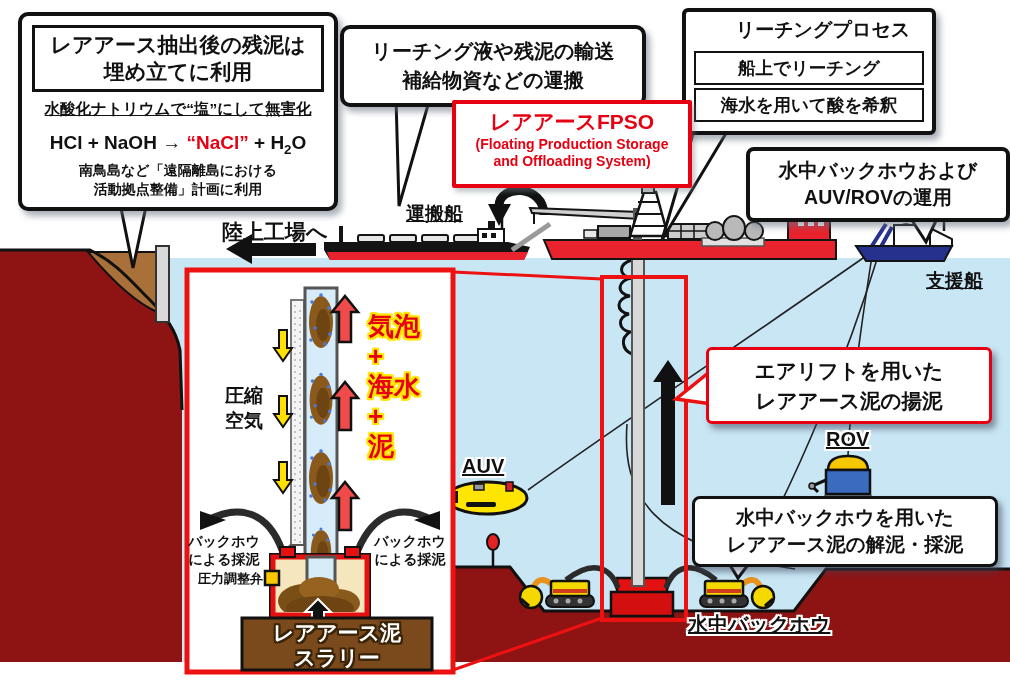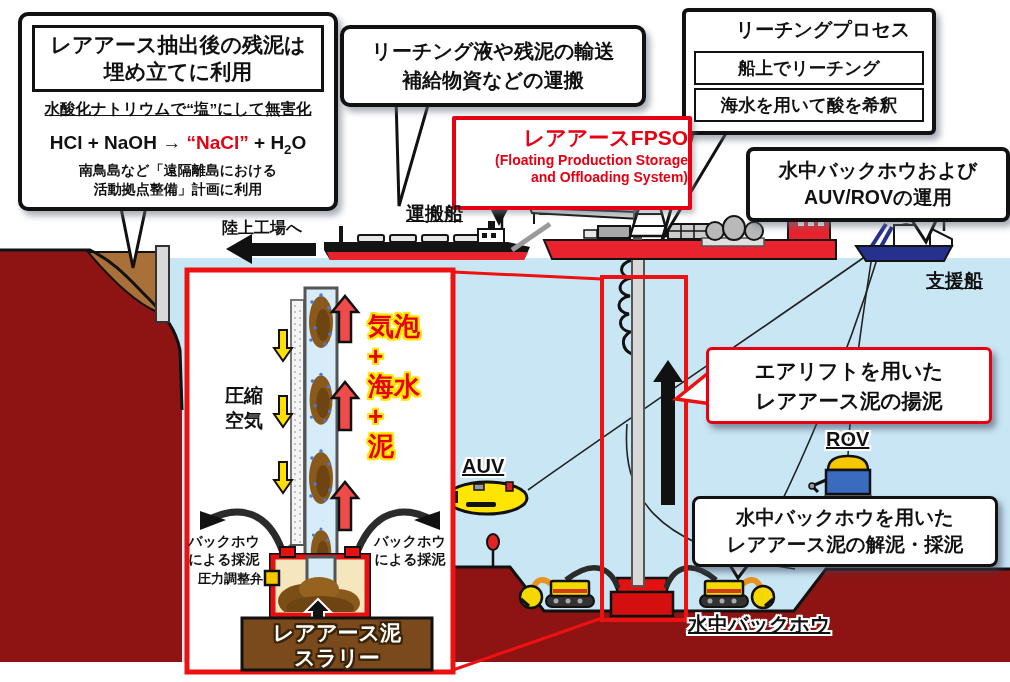--- a/index.html
+++ b/index.html
@@ -280,21 +280,21 @@
   <span class="line">リーチング液や残泥の輸送</span>
   <span class="line">補給物資などの運搬</span>
 </div>
 
 <div class="bubble" style="left:682px;top:8px;width:246px;padding:4px 0 9px;border-radius:6px;">
   <div style="font-size:19px;line-height:1.5;margin-left:28px;">リーチングプロセス</div>
   <div style="border:2.5px solid #111;margin:6px 8px 0;font-size:17.5px;padding:3px 0;">船上でリーチング</div>
   <div style="border:2.5px solid #111;margin:3px 8px 0;font-size:17.5px;padding:3px 0;">海水を用いて酸を希釈</div>
 </div>
 
-<div class="bubble red square" style="left:452px;top:116px;width:232px;padding:4px 0 20px;box-shadow:3px 4px 5px rgba(120,130,140,.45);text-align:right;">
+<div class="bubble red square" style="left:452px;top:100px;width:232px;padding:4px 0 14px;box-shadow:3px 4px 5px rgba(120,130,140,.45);">
   <div class="red-text" style="font-size:21px;">レアアースFPSO</div>
   <div class="red-text" style="font-size:14px;line-height:1.2;">
     <span class="line">(Floating Production Storage</span>
     <span class="line">and Offloading System)</span>
   </div>
 </div>
 
 <div class="bubble" style="left:746px;top:147px;width:256px;padding:6px 0;font-size:19.5px;line-height:1.4;border-radius:8px;">
   <span class="line">水中バックホウおよび</span>
   <span class="line">AUV/ROVの運用</span>
@@ -303,21 +303,21 @@
 <div class="bubble red" style="left:706px;top:347px;width:280px;padding:6px 0;font-size:20.5px;line-height:1.45;border-width:3.5px;border-radius:6px;box-shadow:4px 5px 6px rgba(60,70,90,.55);">
   <span class="line">エアリフトを用いた</span>
   <span class="line">レアアース泥の揚泥</span>
 </div>
 
 <div class="bubble" style="left:692px;top:496px;width:300px;padding:5px 0;font-size:19.5px;line-height:1.4;border-width:3.5px;border-radius:8px;box-shadow:4px 5px 6px rgba(60,70,90,.55);">
   <span class="line">水中バックホウを用いた</span>
   <span class="line">レアアース泥の解泥・採泥</span>
 </div>
 
-<div class="lbl" style="left:222px;top:218px;font-size:16px;">陸上工場へ</div>
+<div class="lbl" style="left:222px;top:218px;font-size:21px;">陸上工場へ</div>
 <div class="lbl under" style="left:406px;top:201px;font-size:19px;">運搬船</div>
 <div class="lbl under" style="left:926px;top:268px;font-size:19px;">支援船</div>
 <div class="lbl under halo" style="left:462px;top:455px;font-size:20px;">AUV</div>
 <div class="lbl under halo" style="left:826px;top:428px;font-size:20px;">ROV</div>
 <div class="lbl under halo" style="left:688px;top:611px;font-size:20px;text-align:right;">水中バックホウ</div>
 
 <div class="lbl" style="left:215px;top:384px;width:58px;font-size:19px;line-height:1.3;text-align:center;">
   <span class="line">圧縮</span>
   <span class="line">空気</span>
 </div>

